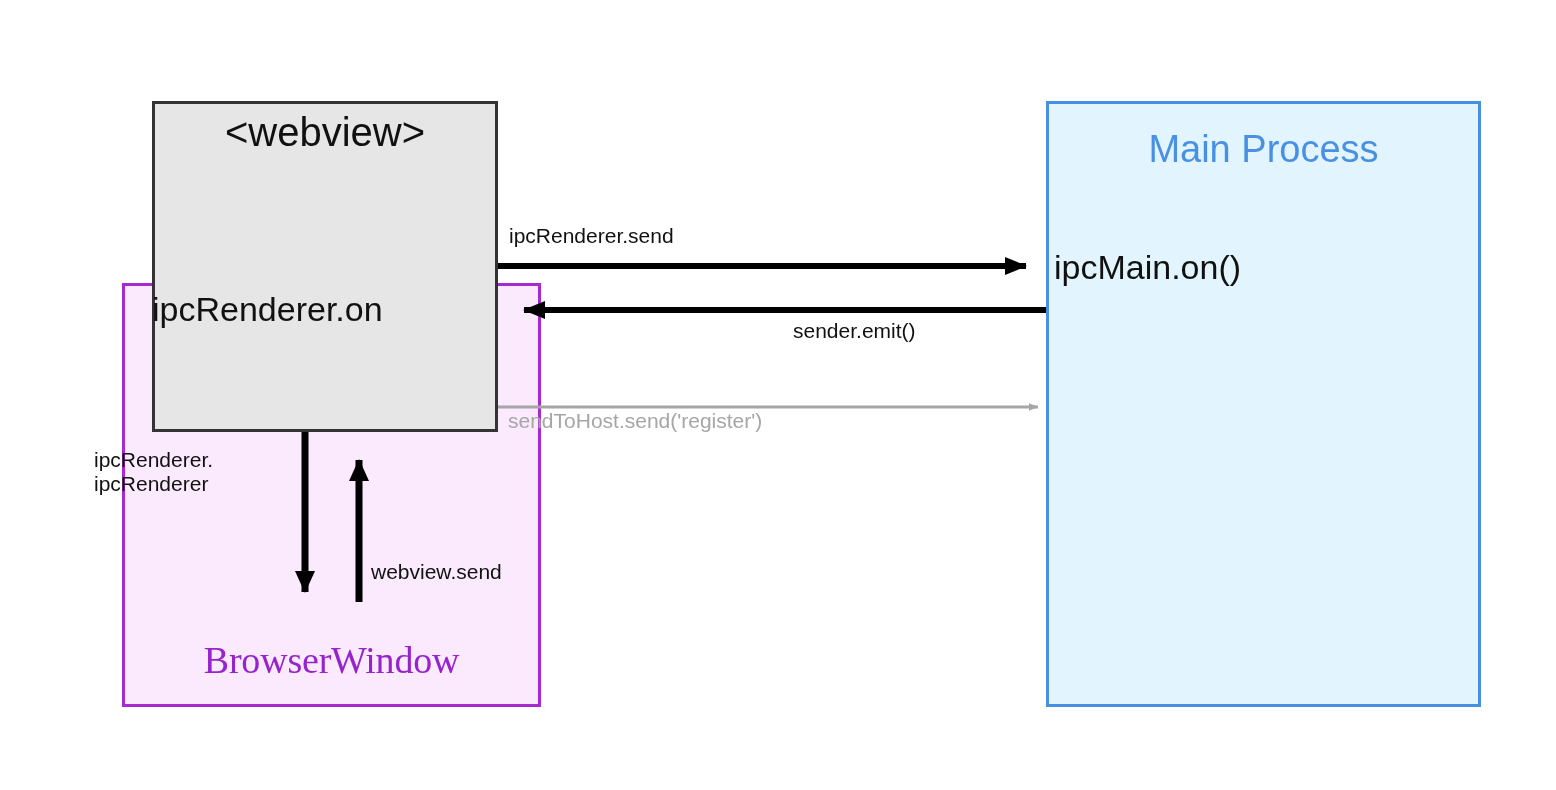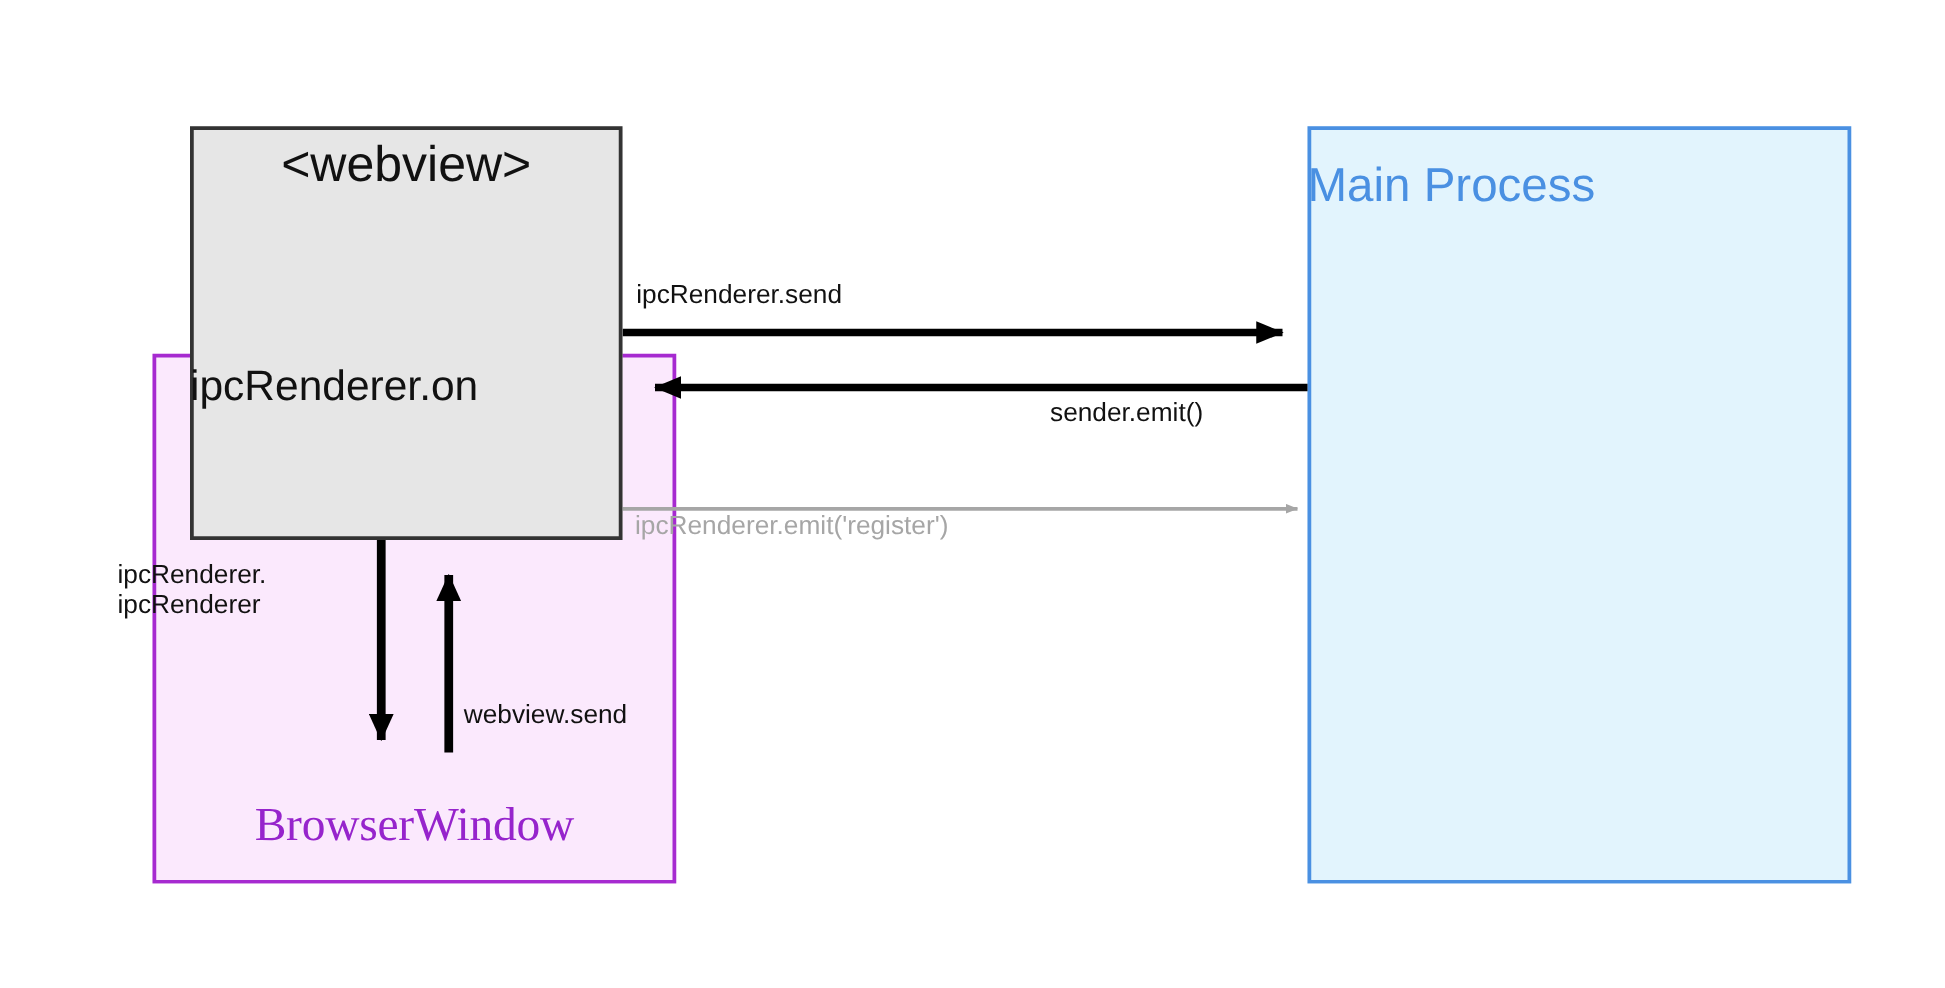--- a/index.html
+++ b/index.html
@@ -52,21 +52,21 @@
     height: 606px;
     background: #e2f4fd;
     border: 3px solid #4a90e2;
     z-index: 1;
   }
   #main-process-label {
     position: absolute;
     left: 1046px;
     top: 128px;
     width: 435px;
-    text-align: left;
+    text-align: center;
     font-size: 38px;
     color: #4a90e2;
     z-index: 6;
     white-space: nowrap;
   }
   
   #webview-box {
     left: 152px;
     top: 101px;
     width: 346px;
@@ -119,21 +119,21 @@
   
   .edge-label {
     position: absolute;
     font-size: 21px;
     color: #111111;
     z-index: 7;
     white-space: nowrap;
     line-height: 1.0;
   }
   #label-ipcrenderer-send { left: 509px; top: 225px; }
-  #label-sender-emit      { left: 793px; top: 320px; margin-left: 47px; }
+  #label-sender-emit      { left: 793px; top: 320px; }
   #label-register         { left: 508px; top: 410px; color: #a6a6a6; }
   #label-sendtohost {
     left: 94px; top: 448px;
     line-height: 1.15;
   }
   #label-webview-send { left: 371px; top: 561px; }
   svg#edges {
     position: absolute;
     left: 0; top: 0;
     width: 1556px;
@@ -193,26 +193,27 @@
     <line x1="359" y1="602" x2="359" y2="460" stroke="#000000" stroke-width="7" marker-end="url(#arrow-black-u)"></line>
   </svg>
 
   <div class="box" id="webview-box"></div>
   <div id="webview-title">&lt;webview&gt;</div>
   <div id="webview-sub">ipcRenderer.on</div>
 
   <div id="browser-window-label">BrowserWindow</div>
 
   <div id="main-process-label">Main Process</div>
+  <div id="ipcmain-label">ipcMain.on()</div>
 
   <div class="edge-label" id="label-ipcrenderer-send">ipcRenderer.send</div>
 
   <div class="edge-label" id="label-sender-emit">sender.emit()</div>
 
-  <div class="edge-label" id="label-register">ipcRenderer.emit('register')</div>
+  <div class="edge-label" id="label-register">sendToHost.send('register')</div>
 
   <div class="edge-label" id="label-sendtohost">
     <div>ipcRenderer.</div>
     <div>ipcRenderer</div>
   </div>
 
   <div class="edge-label" id="label-webview-send">webview.send</div>
 
 </div>
 

